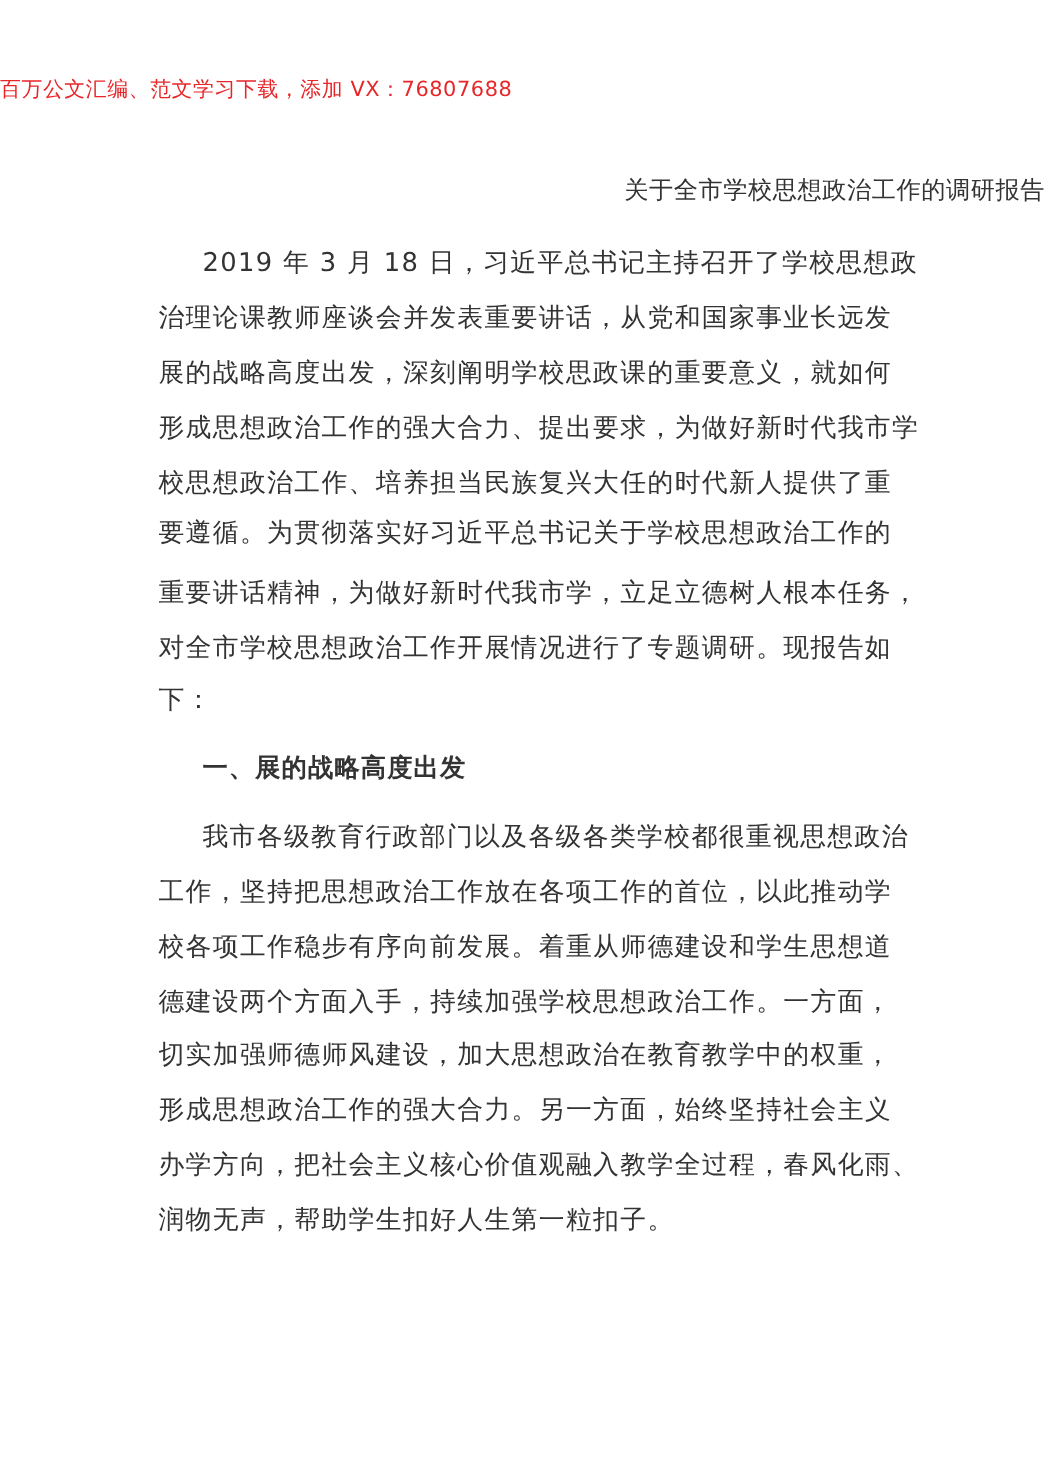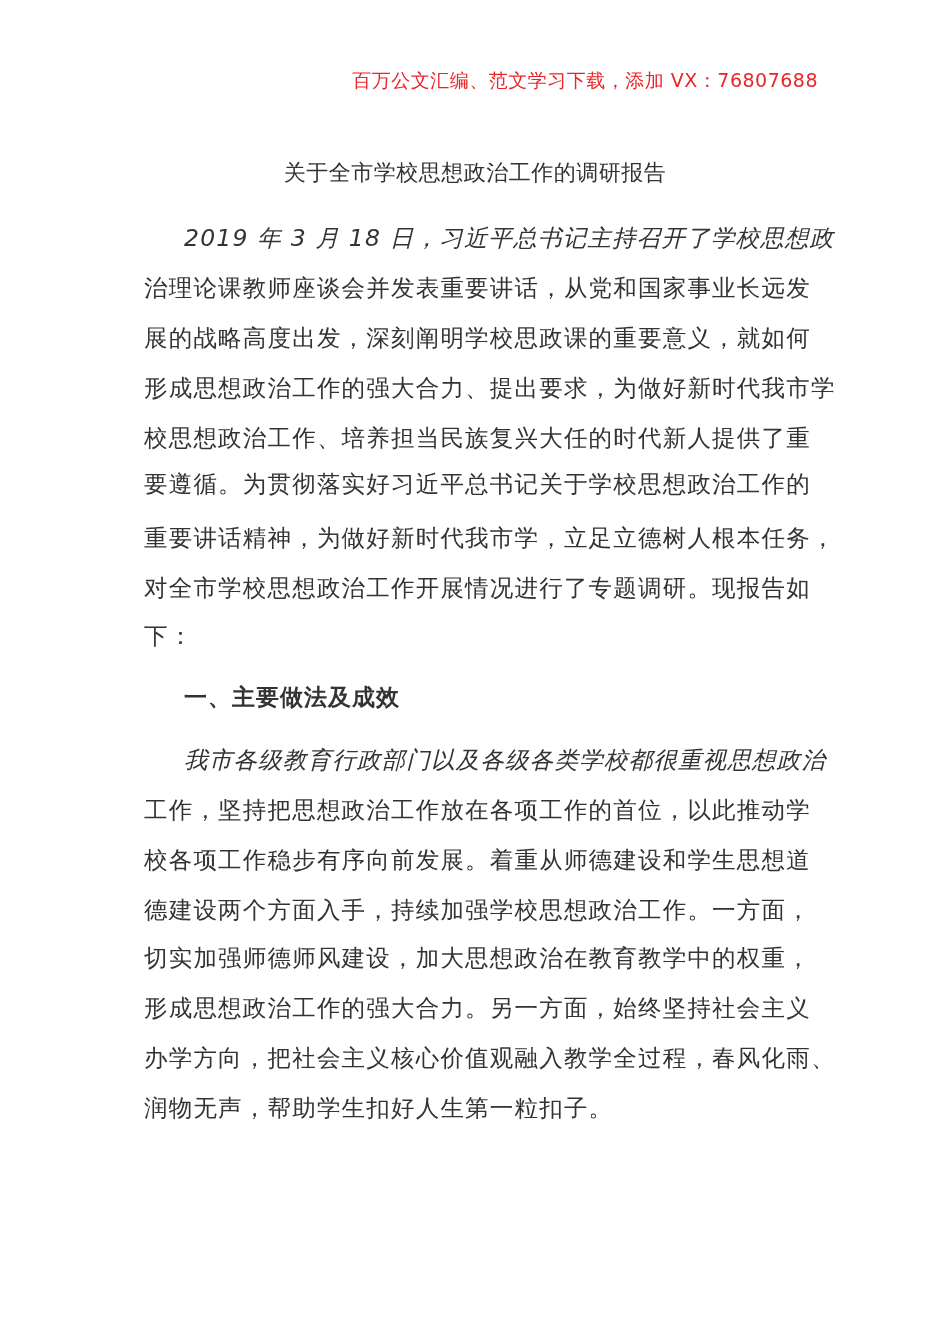--- a/index.html
+++ b/index.html
@@ -1,24 +1,24 @@
 <!DOCTYPE html>
 <html><head>
 <meta charset="utf-8">
 <style>
   html, body { margin:0; padding:0; background:#ffffff; }
   body { width:950px; height:1344px; position:relative; overflow:hidden;
          font-family:"DejaVu Sans","Liberation Sans",sans-serif; }
-  .header-note { position:absolute; top:68px; left:0; width:818px; text-align:right;
+  .header-note { position:absolute; top:68px; left:0; width:818px; text-align:left;
                  color:#e8262a; font-size:19px; letter-spacing:0.5px; }
-  .doc-title { position:absolute; top:158px; left:0; width:950px; text-align:center;
+  .doc-title { position:absolute; top:158px; left:0; width:950px; text-align:right;
                color:#333333; font-size:22px; letter-spacing:0.5px; }
   .line { position:absolute; left:144px; color:#333333; font-size:23.5px;
           white-space:nowrap; letter-spacing:1.2px; }
-  .line.indent { left:184px;font-style:italic; }
+  .line.indent { left:184px; }
   .heading { position:absolute; left:184px; color:#333333; font-size:23px;
              font-weight:bold; letter-spacing:1px; }
 </style>
 </head>
 <body>
 
 <div class="header-note">百万公文汇编、范文学习下载，添加 VX：76807688</div>
 
 <div class="doc-title">关于全市学校思想政治工作的调研报告</div>
 
@@ -27,21 +27,21 @@
   <div class="line" style="top:272px">治理论课教师座谈会并发表重要讲话，从党和国家事业长远发</div>
   <div class="line" style="top:322px">展的战略高度出发，深刻阐明学校思政课的重要意义，就如何</div>
   <div class="line" style="top:372px">形成思想政治工作的强大合力、提出要求，为做好新时代我市学</div>
   <div class="line" style="top:422px">校思想政治工作、培养担当民族复兴大任的时代新人提供了重</div>
   <div class="line" style="top:468px">要遵循。为贯彻落实好习近平总书记关于学校思想政治工作的</div>
   <div class="line" style="top:522px">重要讲话精神，为做好新时代我市学，立足立德树人根本任务，</div>
   <div class="line" style="top:572px">对全市学校思想政治工作开展情况进行了专题调研。现报告如</div>
   <div class="line" style="top:620px">下：</div>
 </div>
 
-<div class="heading" style="top:682px">一、主要做法及成效</div>
+<div class="heading" style="top:682px">一、展的战略高度出发</div>
 
 <div>
   <div class="line indent" style="top:744px">我市各级教育行政部门以及各级各类学校都很重视思想政治</div>
   <div class="line" style="top:794px">工作，坚持把思想政治工作放在各项工作的首位，以此推动学</div>
   <div class="line" style="top:844px">校各项工作稳步有序向前发展。着重从师德建设和学生思想道</div>
   <div class="line" style="top:894px">德建设两个方面入手，持续加强学校思想政治工作。一方面，</div>
   <div class="line" style="top:942px">切实加强师德师风建设，加大思想政治在教育教学中的权重，</div>
   <div class="line" style="top:992px">形成思想政治工作的强大合力。另一方面，始终坚持社会主义</div>
   <div class="line" style="top:1042px">办学方向，把社会主义核心价值观融入教学全过程，春风化雨、</div>
   <div class="line" style="top:1092px">润物无声，帮助学生扣好人生第一粒扣子。</div>

